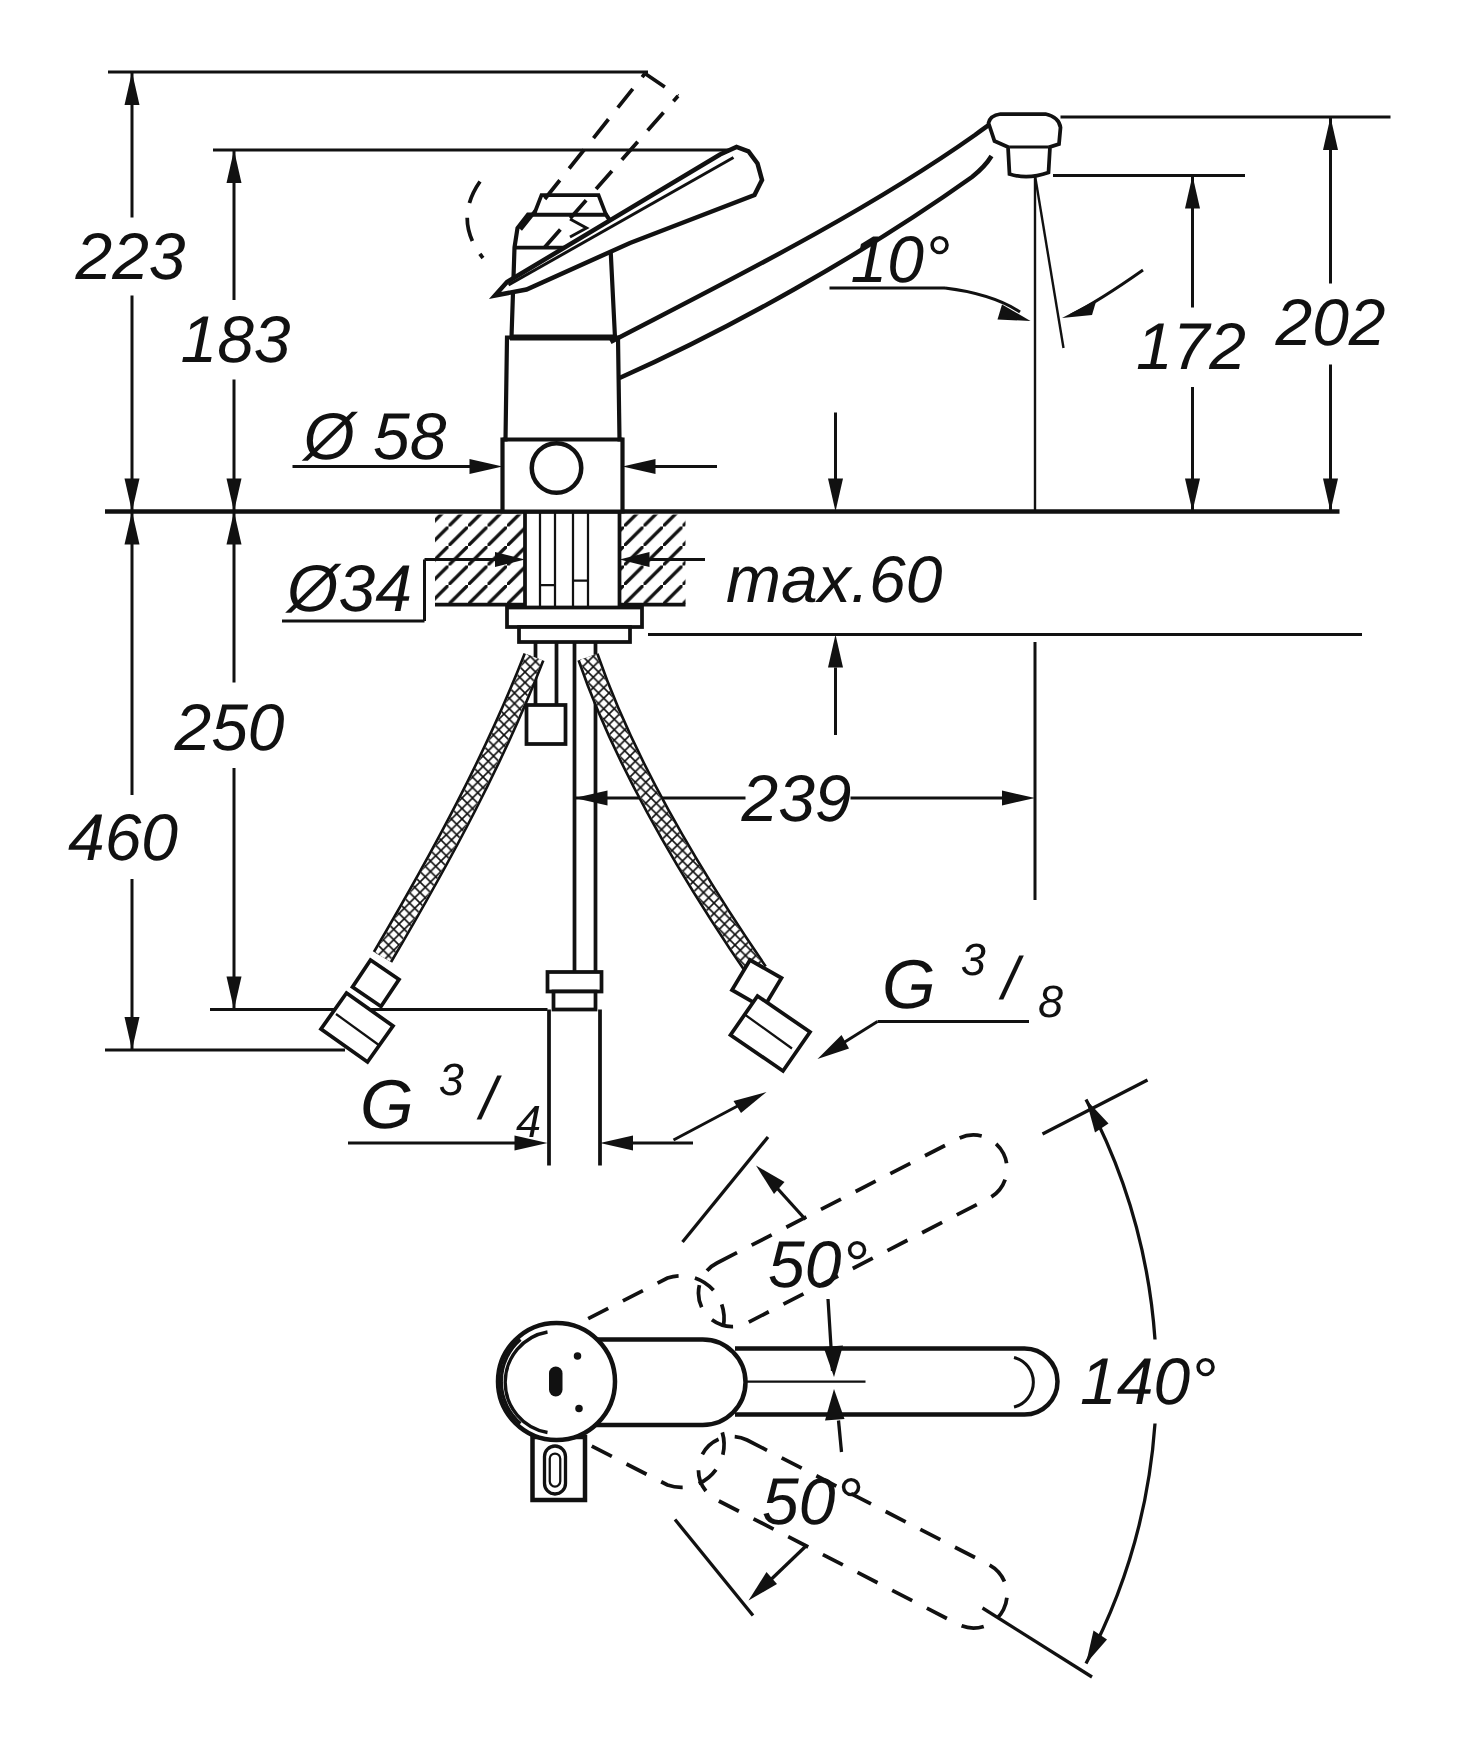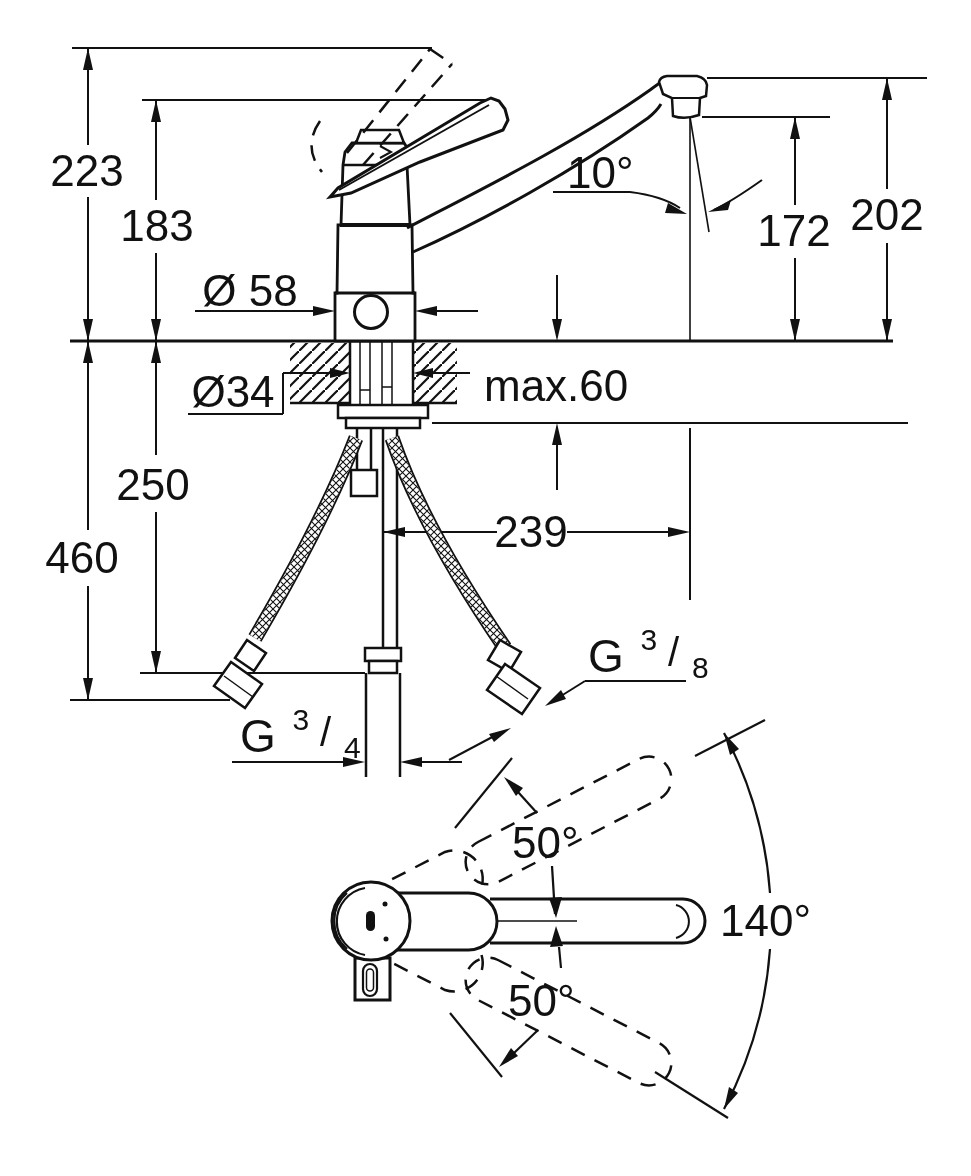--- a/index.html
+++ b/index.html
@@ -1,16 +1,16 @@
 <!DOCTYPE html>
 <html><head>
 <meta charset="utf-8">
 <style>
   html,body{margin:0;padding:0;background:#ffffff;}
-  .sheet{width:971px;height:1176px;background:#ffffff;position:relative;overflow:hidden;}
+  .sheet{width:971px;height:1176px;background:#ffffff;position:relative;overflow:hidden;font-style:italic;}
   svg{display:block;}
   text{font-family:"Liberation Sans","DejaVu Sans",sans-serif;fill:#111;}
 </style>
 </head>
 <body>
 
 <div class="sheet">
 <svg viewBox="0 0 971 1176" width="971" height="1176">
   <defs>
     <pattern id="hatch" patternUnits="userSpaceOnUse" width="13" height="13">

